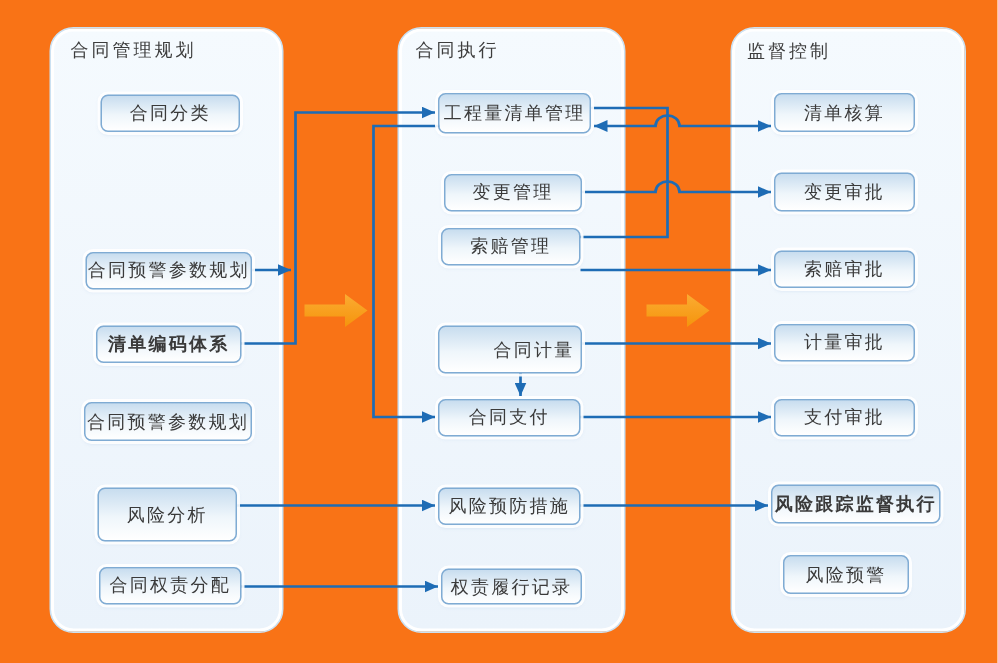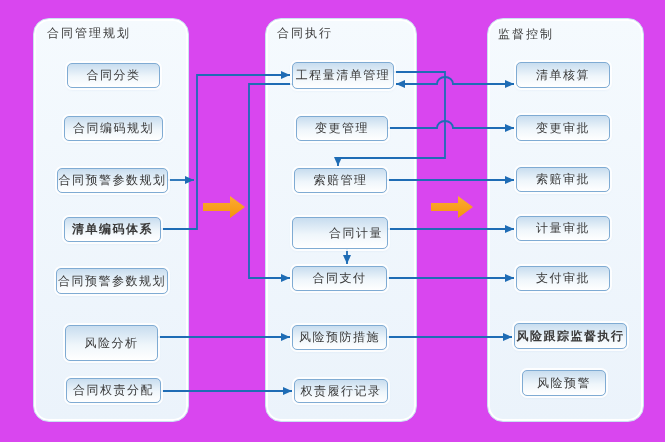--- a/index.html
+++ b/index.html
@@ -1,17 +1,17 @@
 <!DOCTYPE html>
 <html><head>
 <meta charset="utf-8">
 <style>
   html,body{margin:0;padding:0;background:#ffffff;}
   #canvas{
-    position:relative;width:665px;height:442px;background:#d946ef;overflow:hidden;
+    position:relative;width:665px;height:442px;background:#f97316;overflow:hidden;
     font-family:"DejaVu Sans","Liberation Sans",sans-serif;
   }
   .stage{
     position:absolute;border:1px solid #CBE1F2;border-radius:16px;
     background:linear-gradient(180deg,#F5FAFE 0%,#EBF3FB 100%);
     box-shadow:inset 0 0 0 2px #ffffff;
     z-index:1;
   }
   .stage-title{
     position:absolute;z-index:12;font-size:12px;color:#3D3D3D;
@@ -64,30 +64,29 @@
     <path class="wire" marker-end="url(#arr)" d="M387 278 H514"></path>
     <path class="wire" marker-end="url(#arr)" d="M158 337 H290"></path>
     <path class="wire" marker-end="url(#arr)" d="M387 337 H512"></path>
     <path class="wire" marker-end="url(#arr)" d="M161 391 H292"></path>
 
     <polygon points="203,203 230,203 230,196 245,207 230,218 230,211 203,211" fill="url(#orange)"></polygon>
     <polygon points="431,203 458,203 458,196 473,207 458,218 458,211 431,211" fill="url(#orange)"></polygon>
   </svg>
 
   <div class="node" style="left:67px;top:63px;width:93px;height:25px;">合同分类</div>
-  <div class="node" style="left:64px;top:116px;width:99px;height:25px;">合同编码规划</div>
   <div class="node" style="left:57px;top:168px;width:111px;height:25px;">合同预警参数规划</div>
   <div class="node" style="left:64px;top:217px;width:97px;height:25px;font-weight:bold;">清单编码体系</div>
   <div class="node" style="left:56px;top:268px;width:112px;height:26px;">合同预警参数规划</div>
   <div class="node" style="left:65px;top:325px;width:93px;height:36px;">风险分析</div>
   <div class="node" style="left:66px;top:378px;width:95px;height:25px;">合同权责分配</div>
 
   <div class="node" style="left:292px;top:62px;width:102px;height:27px;">工程量清单管理</div>
   <div class="node" style="left:296px;top:116px;width:92px;height:25px;">变更管理</div>
-  <div class="node" style="left:294px;top:168px;width:93px;height:25px;">索赔管理</div>
+  <div class="node" style="left:294px;top:152px;width:93px;height:25px;">索赔管理</div>
   <div class="node" style="left:292px;top:217px;width:96px;height:32px;padding-left:32px;">合同计量</div>
   <div class="node" style="left:292px;top:266px;width:95px;height:25px;">合同支付</div>
   <div class="node" style="left:292px;top:325px;width:95px;height:25px;">风险预防措施</div>
   <div class="node" style="left:294px;top:379px;width:94px;height:24px;">权责履行记录</div>
 
   <div class="node" style="left:516px;top:62px;width:94px;height:26px;">清单核算</div>
   <div class="node" style="left:516px;top:115px;width:94px;height:26px;">变更审批</div>
   <div class="node" style="left:516px;top:167px;width:94px;height:25px;">索赔审批</div>
   <div class="node" style="left:516px;top:216px;width:94px;height:25px;">计量审批</div>
   <div class="node" style="left:516px;top:266px;width:94px;height:25px;">支付审批</div>

